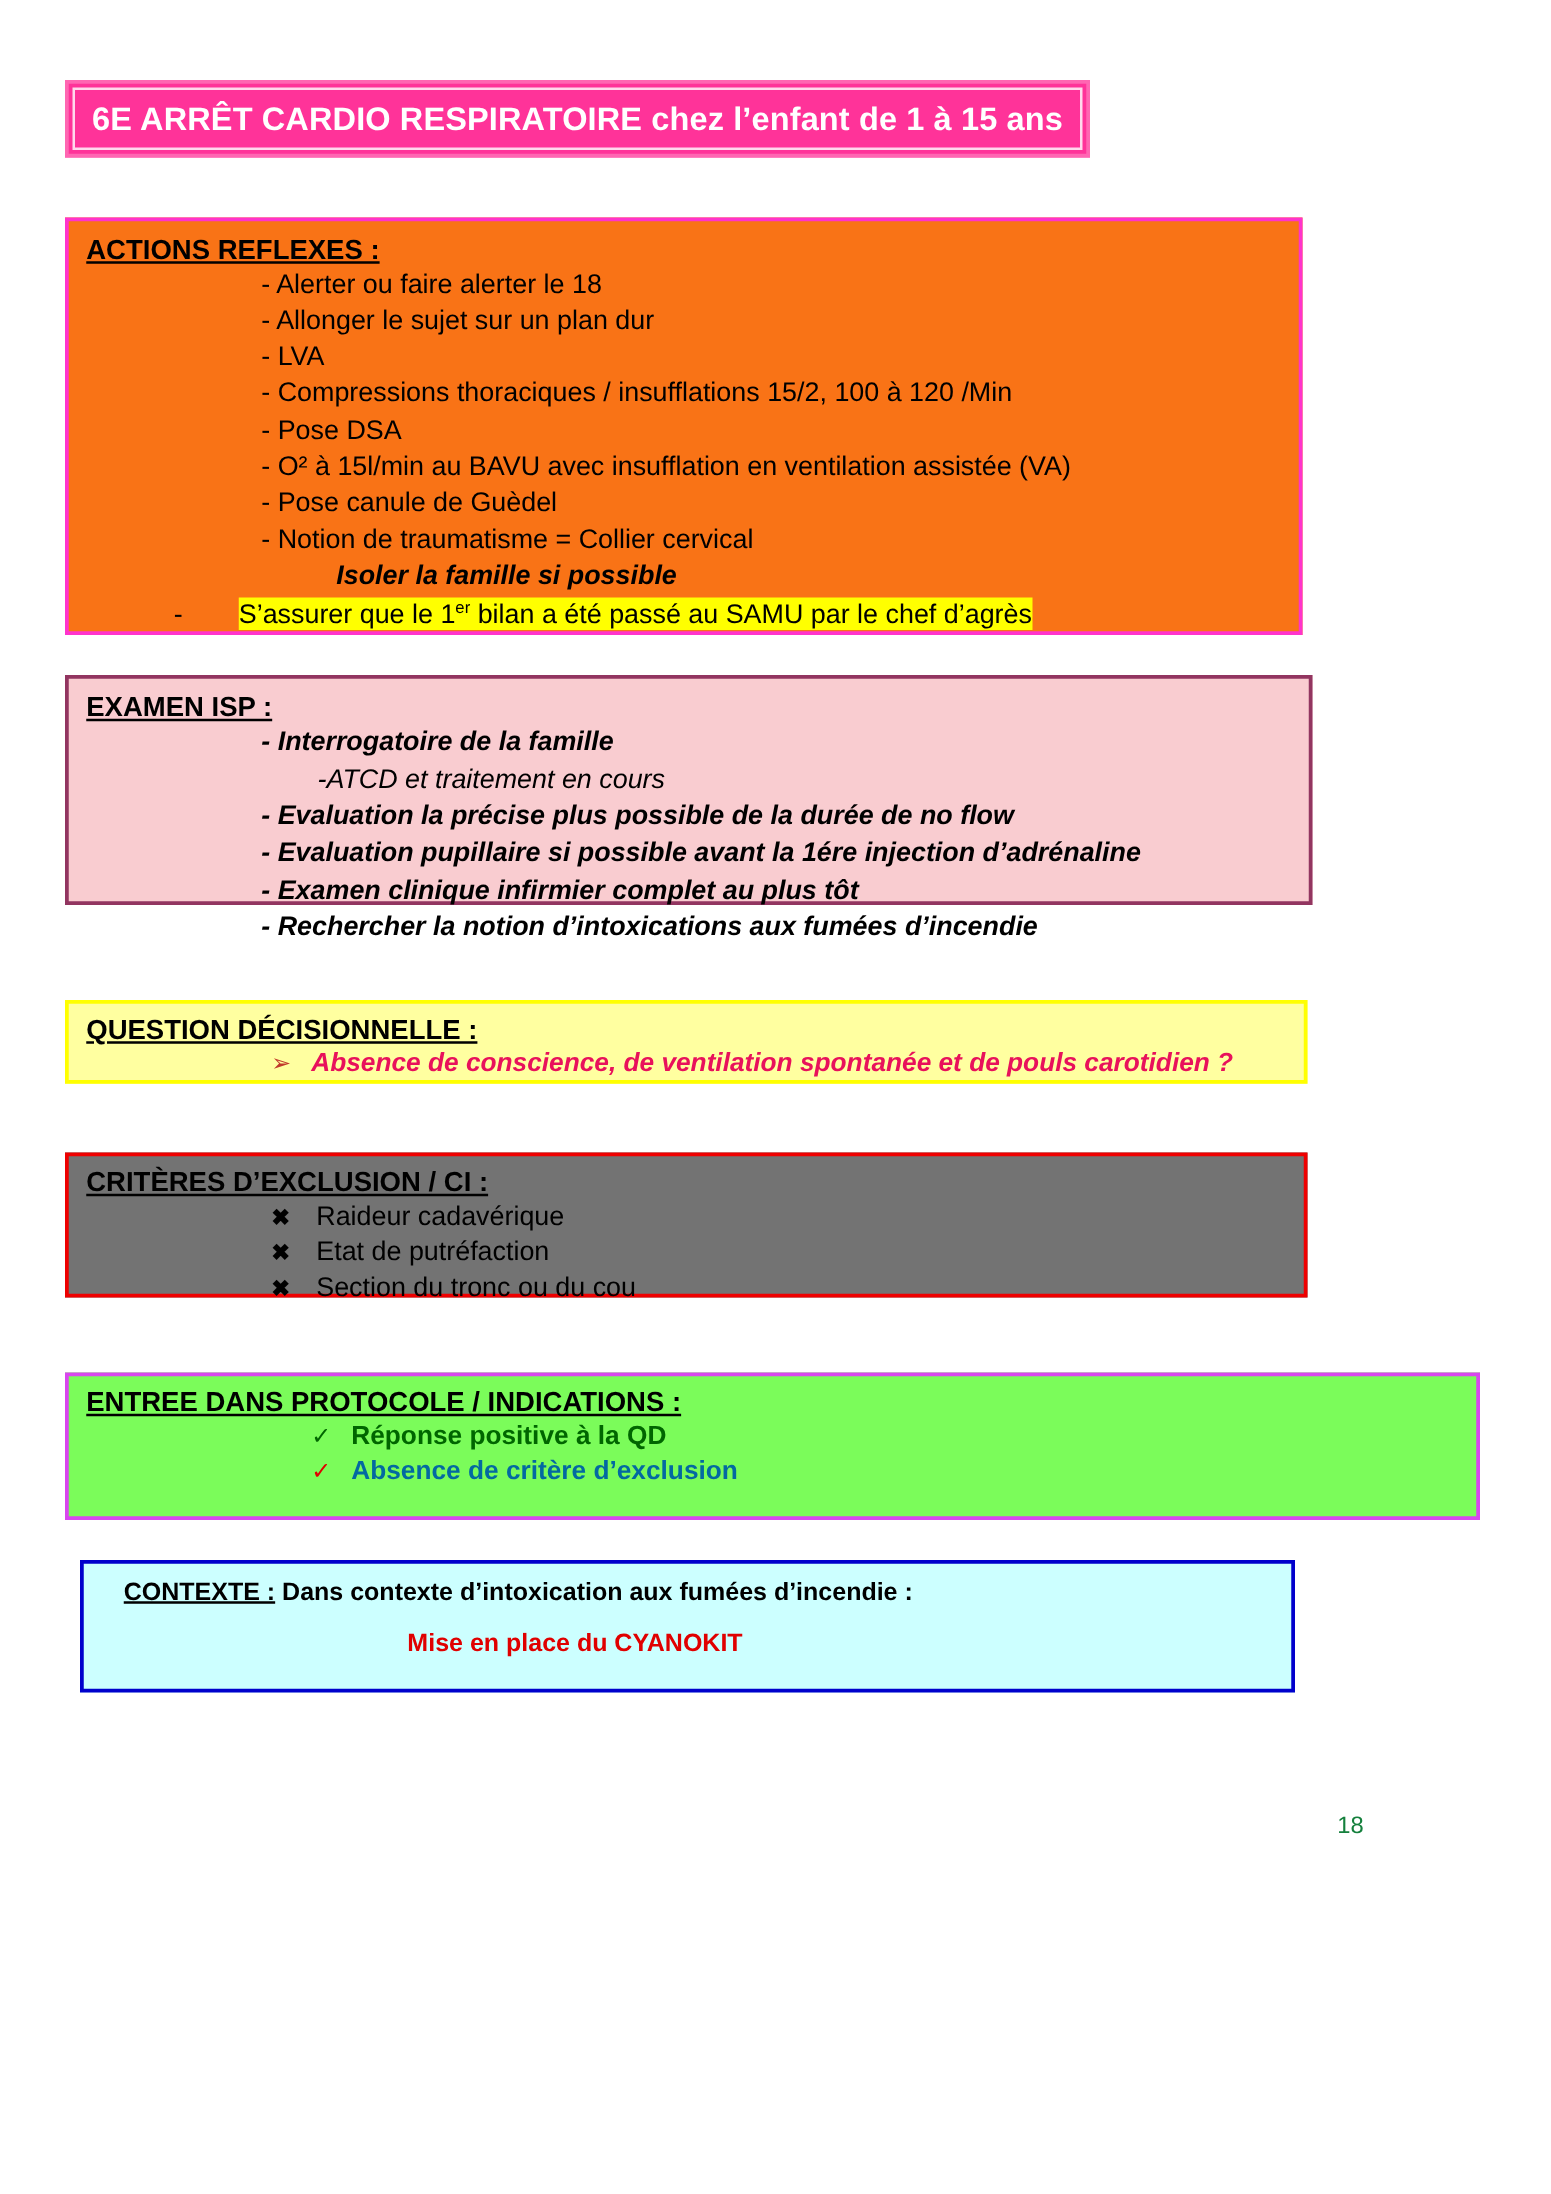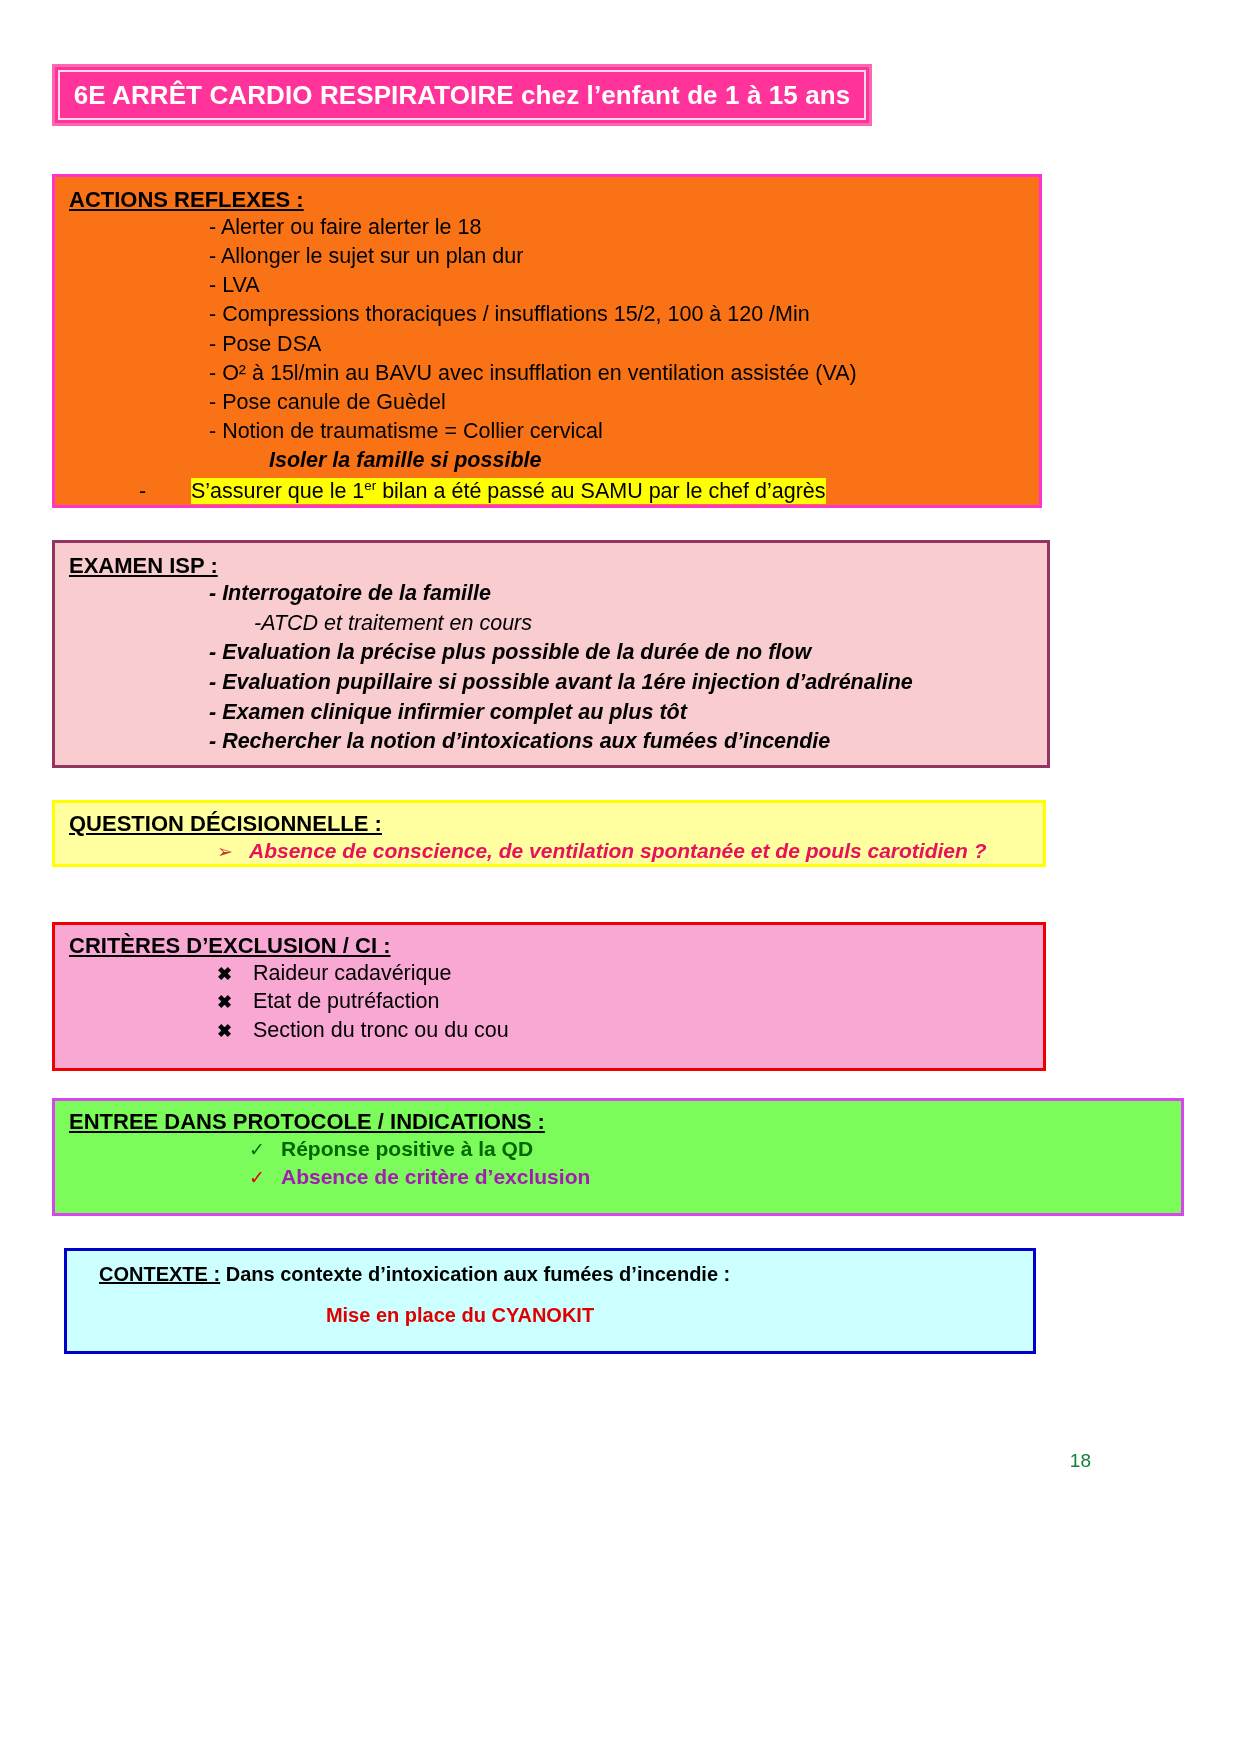--- a/index.html
+++ b/index.html
@@ -103,21 +103,21 @@
   }
   .samu-dash { width: 52px; }
   .samu-hl { background: #ffff00; }
   sup.ord { font-size: 0.62em; vertical-align: super; }
 
   
   #box-examen {
     left: 52px;
     top: 540px;
     width: 998px;
-    height: 228px;
+    height: 184px;
     background: #f9ccd0;
     border: 3px solid #923560;
     padding: 10px 14px;
   }
   #box-examen .line {
     padding-left: 140px;
     font-style: italic;
     font-weight: bold;
     font-size: 21.5px;
     line-height: 1.38;
@@ -154,22 +154,22 @@
     font-style: italic;
     font-size: 21px;
     white-space: nowrap;
   }
 
   
   #box-exclusion {
     left: 52px;
     top: 922px;
     width: 994px;
-    height: 149px;
-    background: #f9a8d4;
+    height: 116px;
+    background: #737373;
     border: 3px solid #ee0000;
     padding: 8px 14px;
   }
   #box-exclusion .bullet-row {
     display: flex;
     align-items: baseline;
     padding-left: 148px;
     font-size: 21.5px;
     line-height: 1.32;
   }
@@ -188,21 +188,21 @@
   #box-entree .bullet-row {
     display: flex;
     align-items: baseline;
     padding-left: 180px;
     font-size: 21px;
     line-height: 1.35;
     font-weight: bold;
   }
   .check-bullet { width: 32px; font-weight: normal; font-size: 19px; }
   .txt-green { color: #006600; }
-  .txt-red { color: #a21caf; }
+  .txt-red { color: #0369a1; }
   .check-green { color: #006600; }
   .check-red { color: #e00000; }
 
   
   #box-contexte {
     left: 64px;
     top: 1248px;
     width: 972px;
     height: 106px;
     background: #ccffff;

